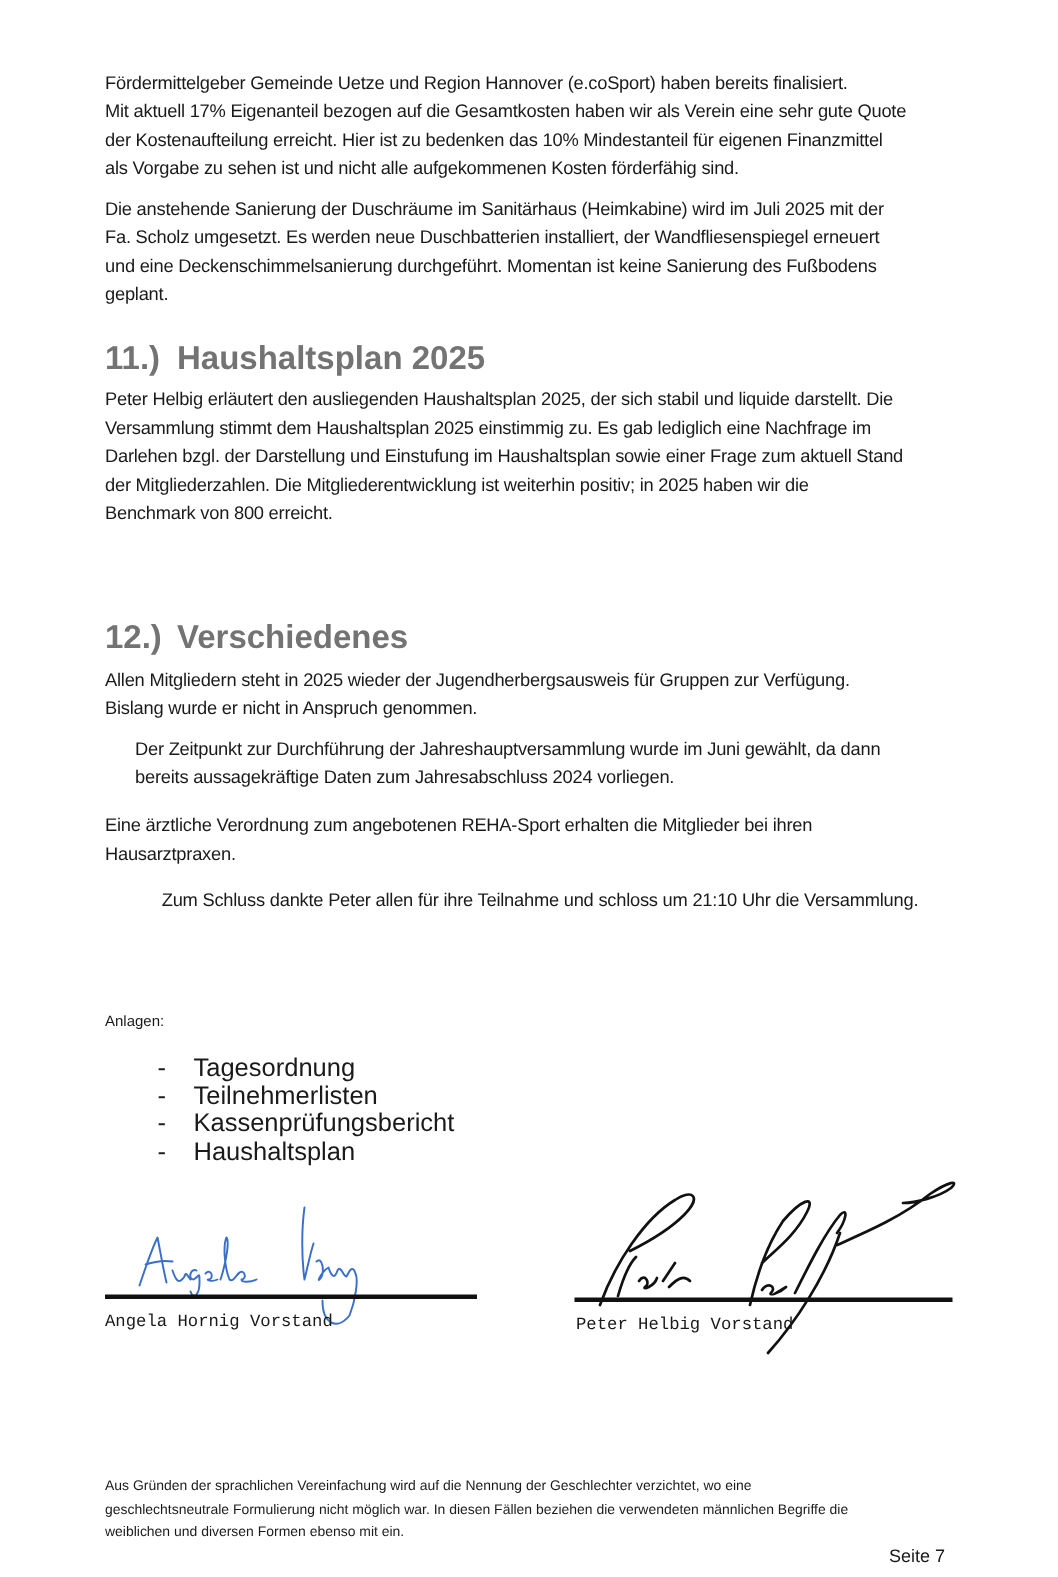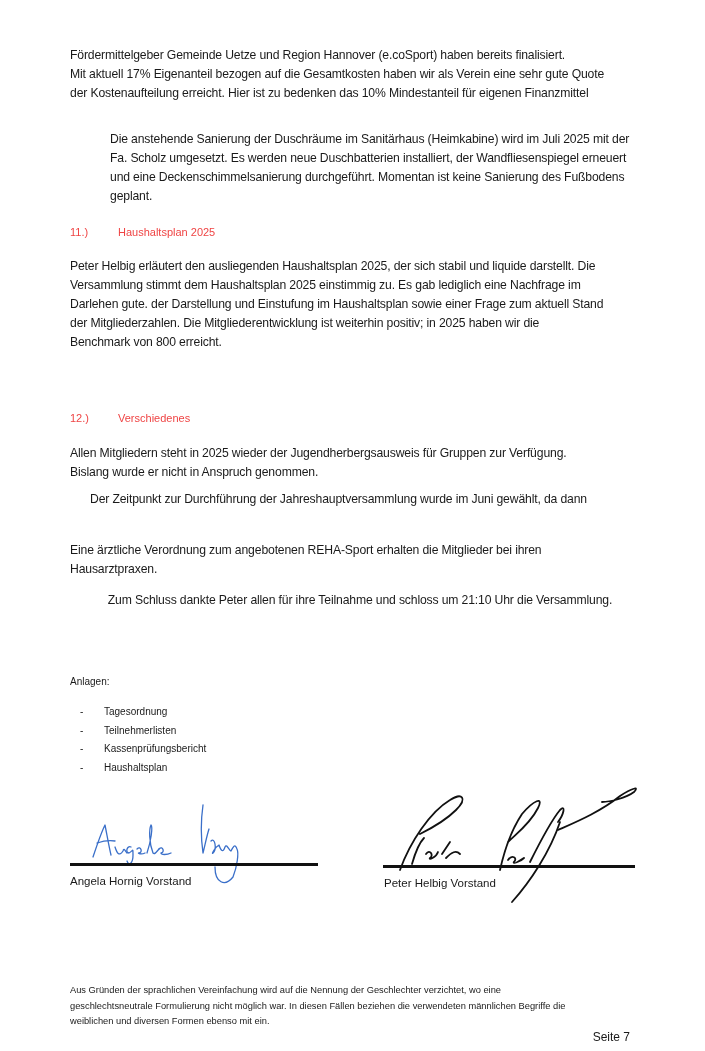--- a/index.html
+++ b/index.html
@@ -2,71 +2,73 @@
 <html><head>
 <meta charset="utf-8">
 <style>
   html, body { margin: 0; padding: 0; background: #ffffff; }
   body { width: 705px; height: 1051px; position: relative; overflow: hidden;
          font-family: "Liberation Sans", sans-serif; color: #1a1a1a; }
   .page { position: absolute; left: 0; top: 0; width: 705px; height: 750px; }
   .p { position: absolute; left: 70px; width: 580px; font-size: 12.2px; line-height: 19px;
        letter-spacing: -0.15px; white-space: nowrap; }
   .p .ln { display: block; }
-  .h { position: absolute; left: 70px; font-size: 11px; font-weight: normal; color: #ef4444; }
+  .h { position: absolute; left: 70px; font-size: 22px; font-weight: bold; color: #737373; }
   .h .num { display: inline-block; width: 48px; }
   .anl { position: absolute; left: 70px; top: 676px; font-size: 10px; }
-  .list { position: absolute; left: 80px; top: 703px; font-size: 10px; line-height: 18.5px; }
+  .list { position: absolute; left: 105px; top: 703px; font-size: 17px; line-height: 18.5px; }
   .list .li { display: block; white-space: nowrap; }
   .list .dash { display: inline-block; width: 24px; }
   .sigline { position: absolute; height: 3px; background: #111; }
-  .signame { position: absolute; font-size: 11.5px; }
+  .signame { position: absolute; font-size: 11.5px; font-family: Liberation Mono, monospace; }
   .foot { position: absolute; left: 70px; top: 983px; font-size: 9.3px; line-height: 15.5px; width: 580px; }
   .foot .ln { display: block; white-space: nowrap; }
   .pagenum { position: absolute; right: 75px; top: 1030px; font-size: 12px; }
   svg.sig { position: absolute; overflow: visible; }
 </style>
 </head>
 <body>
 
 <div class="page">
 
   <div class="p" style="top:46px;">
     <span class="ln">Fördermittelgeber Gemeinde Uetze und Region Hannover (e.coSport) haben bereits finalisiert.</span>
     <span class="ln">Mit aktuell 17% Eigenanteil bezogen auf die Gesamtkosten haben wir als Verein eine sehr gute Quote</span>
     <span class="ln">der Kostenaufteilung erreicht. Hier ist zu bedenken das 10% Mindestanteil für eigenen Finanzmittel</span>
+    <span class="ln">als Vorgabe zu sehen ist und nicht alle aufgekommenen Kosten förderfähig sind.</span>
   </div>
 
-  <div class="p" style="top:130px;margin-left:40px;">
+  <div class="p" style="top:130px;">
     <span class="ln">Die anstehende Sanierung der Duschräume im Sanitärhaus (Heimkabine) wird im Juli 2025 mit der</span>
     <span class="ln">Fa. Scholz umgesetzt. Es werden neue Duschbatterien installiert, der Wandfliesenspiegel erneuert</span>
     <span class="ln">und eine Deckenschimmelsanierung durchgeführt. Momentan ist keine Sanierung des Fußbodens</span>
     <span class="ln">geplant.</span>
   </div>
 
   <div class="h" style="top:226px;">
     <span class="num">11.)</span><span>Haushaltsplan 2025</span>
   </div>
   <div class="p" style="top:257px;">
     <span class="ln">Peter Helbig erläutert den ausliegenden Haushaltsplan 2025, der sich stabil und liquide darstellt. Die</span>
     <span class="ln">Versammlung stimmt dem Haushaltsplan 2025 einstimmig zu. Es gab lediglich eine Nachfrage im</span>
-    <span class="ln">Darlehen gute. der Darstellung und Einstufung im Haushaltsplan sowie einer Frage zum aktuell Stand</span>
+    <span class="ln">Darlehen bzgl. der Darstellung und Einstufung im Haushaltsplan sowie einer Frage zum aktuell Stand</span>
     <span class="ln">der Mitgliederzahlen. Die Mitgliederentwicklung ist weiterhin positiv; in 2025 haben wir die</span>
     <span class="ln">Benchmark von 800 erreicht.</span>
   </div>
 
   <div class="h" style="top:412px;">
     <span class="num">12.)</span><span>Verschiedenes</span>
   </div>
   <div class="p" style="top:444px;">
     <span class="ln">Allen Mitgliedern steht in 2025 wieder der Jugendherbergsausweis für Gruppen zur Verfügung.</span>
     <span class="ln">Bislang wurde er nicht in Anspruch genommen.</span>
   </div>
   <div class="p" style="top:490px;margin-left:20px;">
     <span class="ln">Der Zeitpunkt zur Durchführung der Jahreshauptversammlung wurde im Juni gewählt, da dann</span>
+    <span class="ln">bereits aussagekräftige Daten zum Jahresabschluss 2024 vorliegen.</span>
   </div>
   <div class="p" style="top:541px;">
     <span class="ln">Eine ärztliche Verordnung zum angebotenen REHA-Sport erhalten die Mitglieder bei ihren</span>
     <span class="ln">Hausarztpraxen.</span>
   </div>
   <div class="p" style="top:591px;text-align:center;">
     <span class="ln">Zum Schluss dankte Peter allen für ihre Teilnahme und schloss um 21:10 Uhr die Versammlung.</span>
   </div>
 
   <div class="anl">Anlagen:</div>

